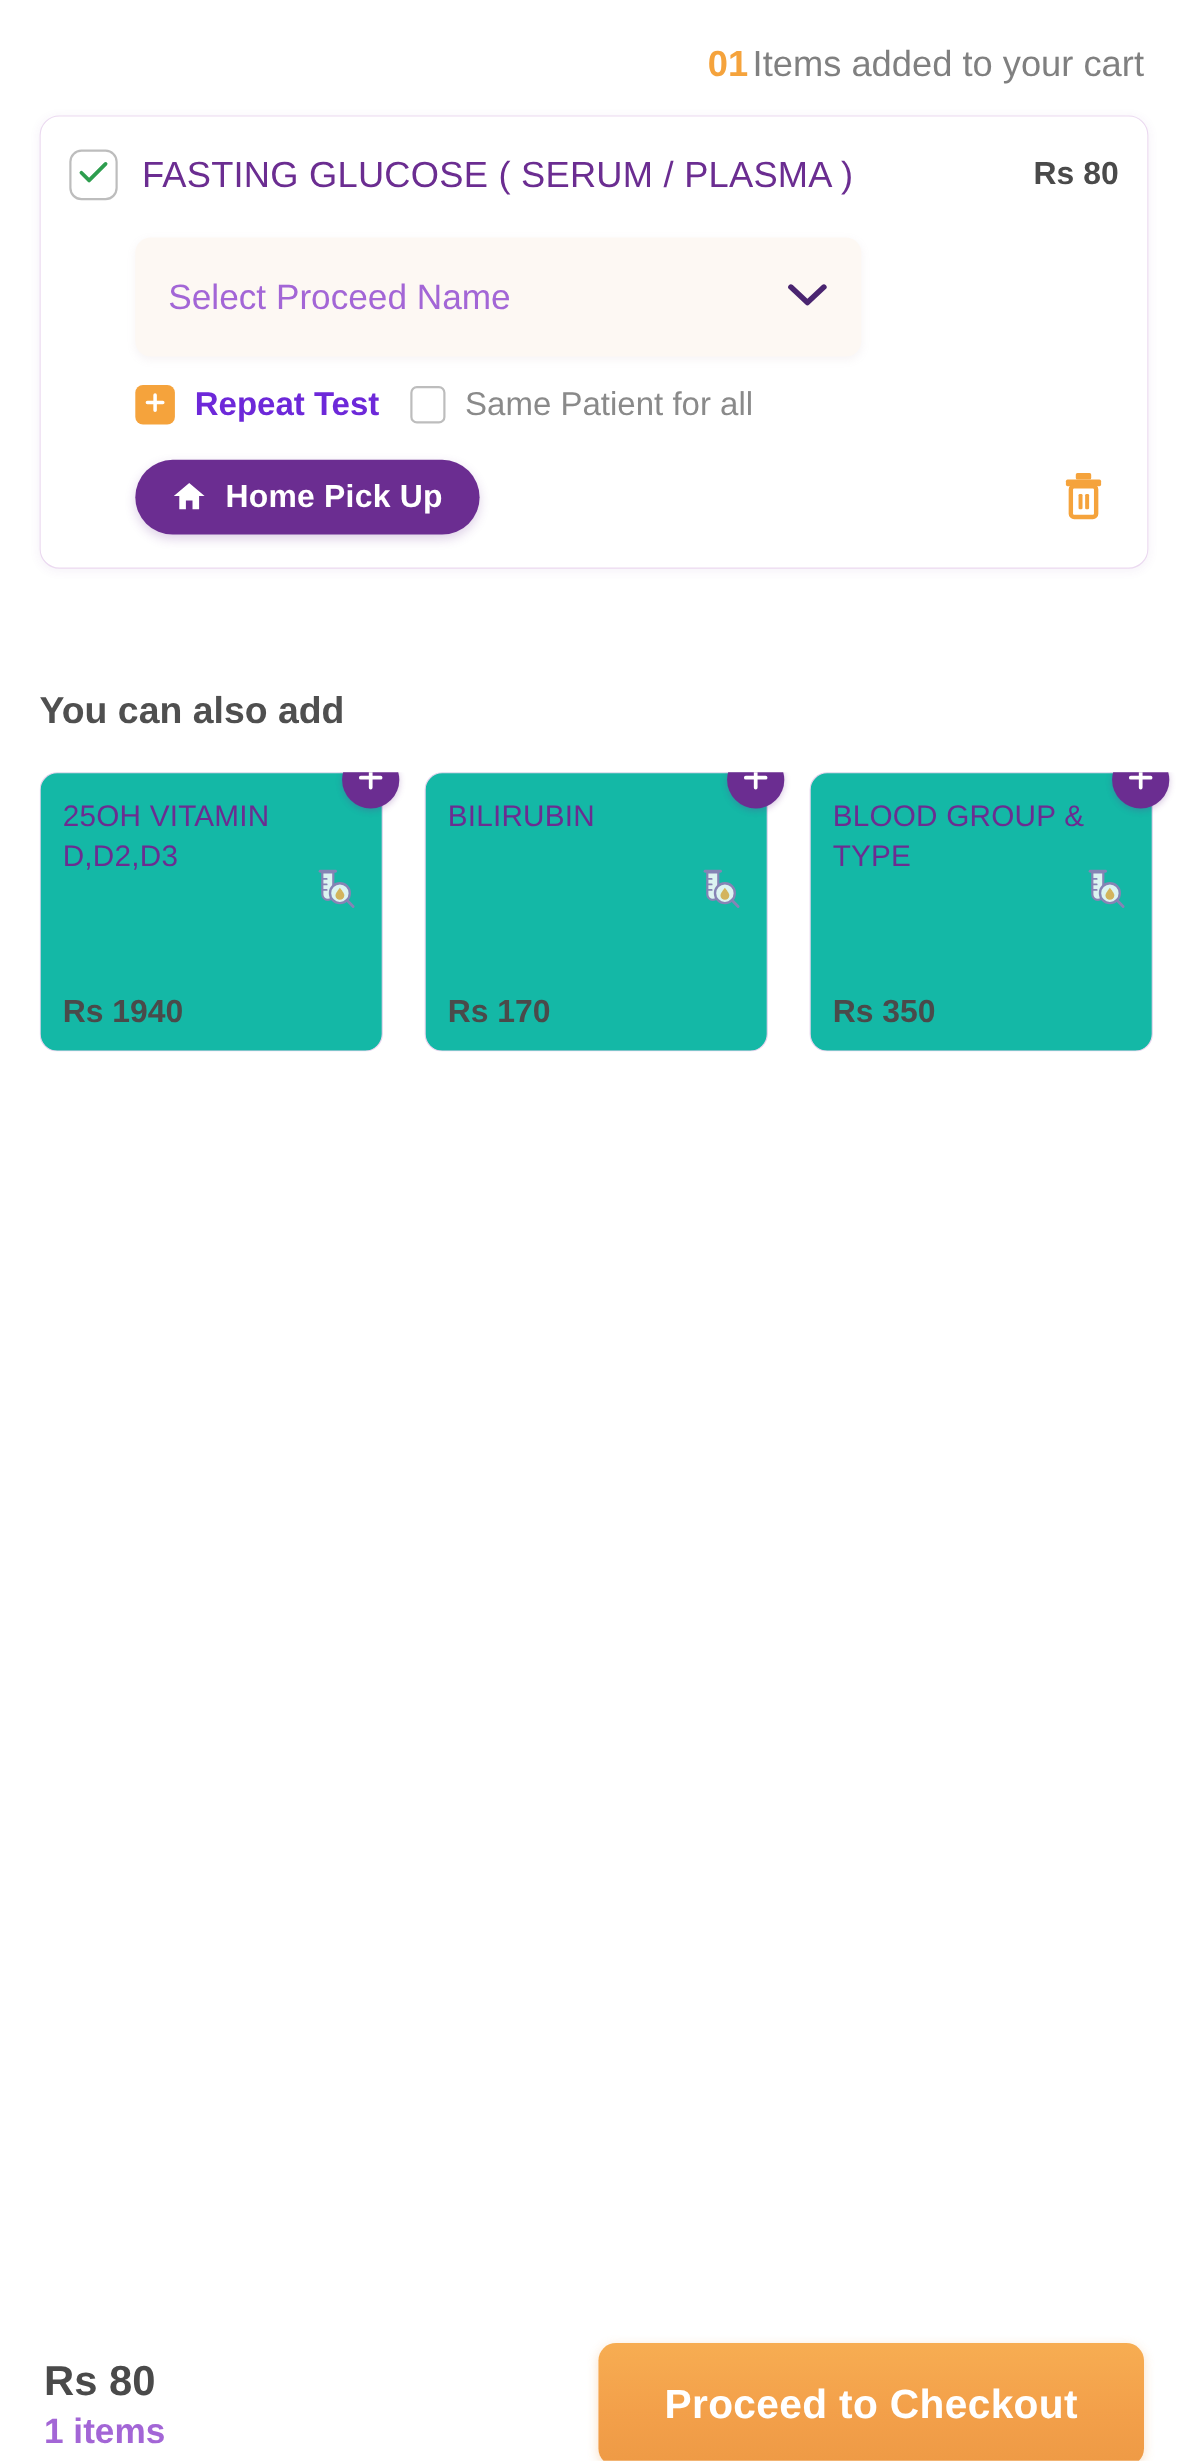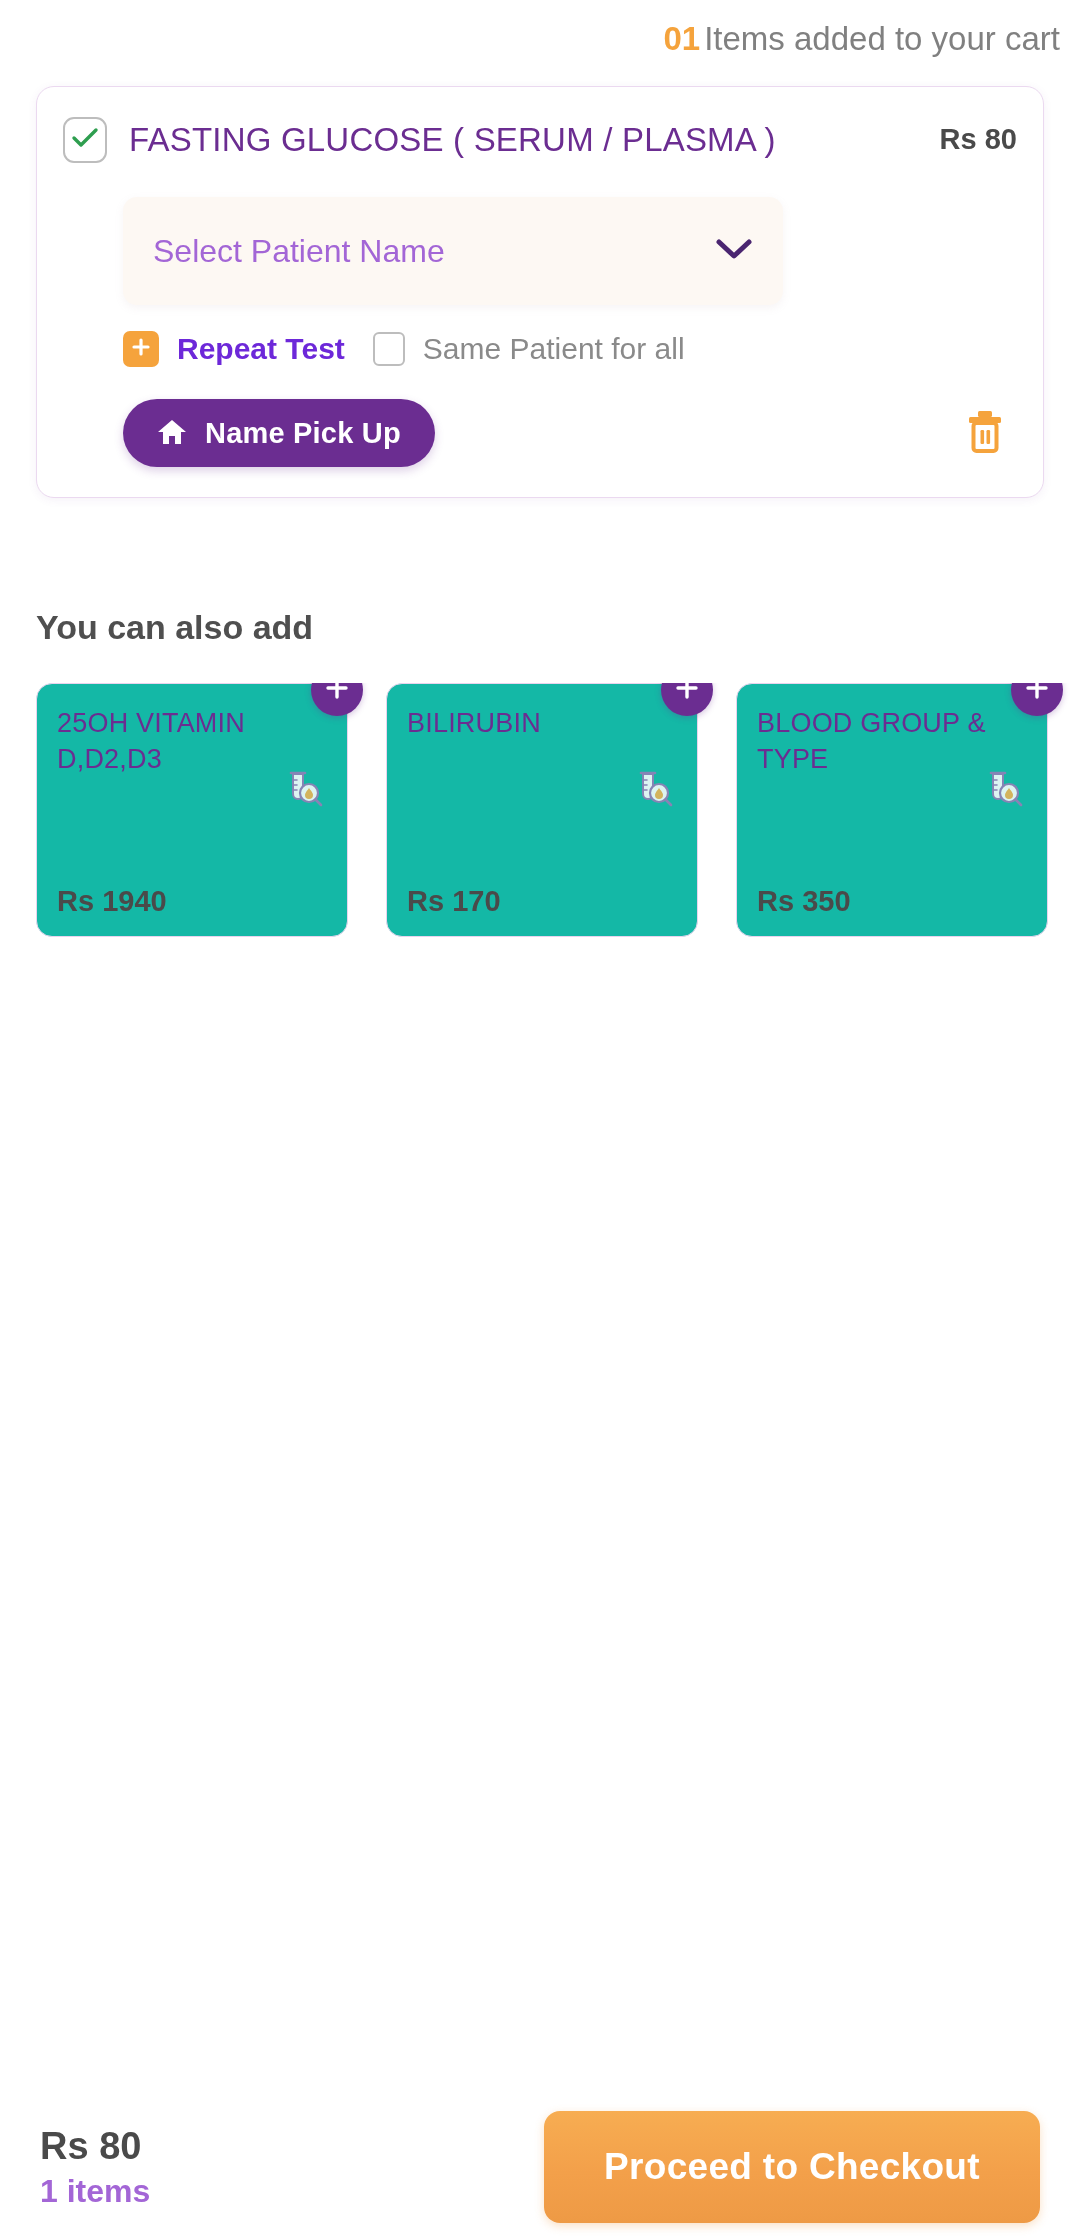--- a/index.html
+++ b/index.html
@@ -40,22 +40,22 @@
   .page-title {
     font-size: 40px;
     color: #333333;
     margin-left: 42px;
     letter-spacing: 0.3px;
   }
 
   
   .count-line {
     text-align: right;
-    padding-right: 20px;
-    margin-top: 20px;
+    padding-right: 40px;
+    margin-top: 39px;
     font-size: 33px;
     color: #808080;
   }
   .count-line .count-num {
     color: #F5A33C;
     font-weight: bold;
     margin-right: 4px;
   }
 
   
@@ -317,21 +317,21 @@
           <svg width="28" height="24" viewBox="0 0 28 24" fill="none">
             <path d="M3 12 L10 19 L25 4" stroke="#2E9E4F" stroke-width="3.4" stroke-linecap="round" stroke-linejoin="round"></path>
           </svg>
         </span>
       </div>
       <div class="test-name">FASTING GLUCOSE ( SERUM / PLASMA )</div>
       <div class="test-price">Rs 80</div>
     </div>
 
     <div class="patient-select">
-      <div class="patient-select-text">Select Patient Name</div>
+      <div class="patient-select-text">Select Proceed Name</div>
       <span class="chev-down">
         <svg width="38" height="24" viewBox="0 0 38 24" fill="none">
           <path d="M4 5 L19 19 L34 5" stroke="#4A2570" stroke-width="5" stroke-linecap="round" stroke-linejoin="round"></path>
         </svg>
       </span>
     </div>
 
     <div class="repeat-row">
       <div class="plus-square">
         <span>
@@ -345,21 +345,21 @@
       <div class="same-label">Same Patient for all</div>
     </div>
 
     <div class="cart-row-bottom">
       <button class="pickup-btn">
         <span>
           <svg width="30" height="28" viewBox="0 0 30 28" fill="#ffffff">
             <path d="M15 2 L29 14 H24 V26 H18 V18 H12 V26 H6 V14 H1 Z"></path>
           </svg>
         </span>
-        <span class="pickup-label">Name Pick Up</span>
+        <span class="pickup-label">Home Pick Up</span>
       </button>
       <button class="trash-btn">
         <span>
           <svg width="40" height="46" viewBox="0 0 40 46" fill="none">
             <rect x="13" y="2" width="14" height="6" rx="1.5" fill="#F5A33C"></rect>
             <rect x="4" y="8" width="32" height="6" rx="1.5" fill="#F5A33C"></rect>
             <rect x="8.5" y="14" width="23" height="28" rx="3" stroke="#F5A33C" stroke-width="4"></rect>
             <rect x="15.5" y="21" width="3.6" height="14" rx="1.2" fill="#F5A33C"></rect>
             <rect x="21.5" y="21" width="3.6" height="14" rx="1.2" fill="#F5A33C"></rect>
           </svg>

